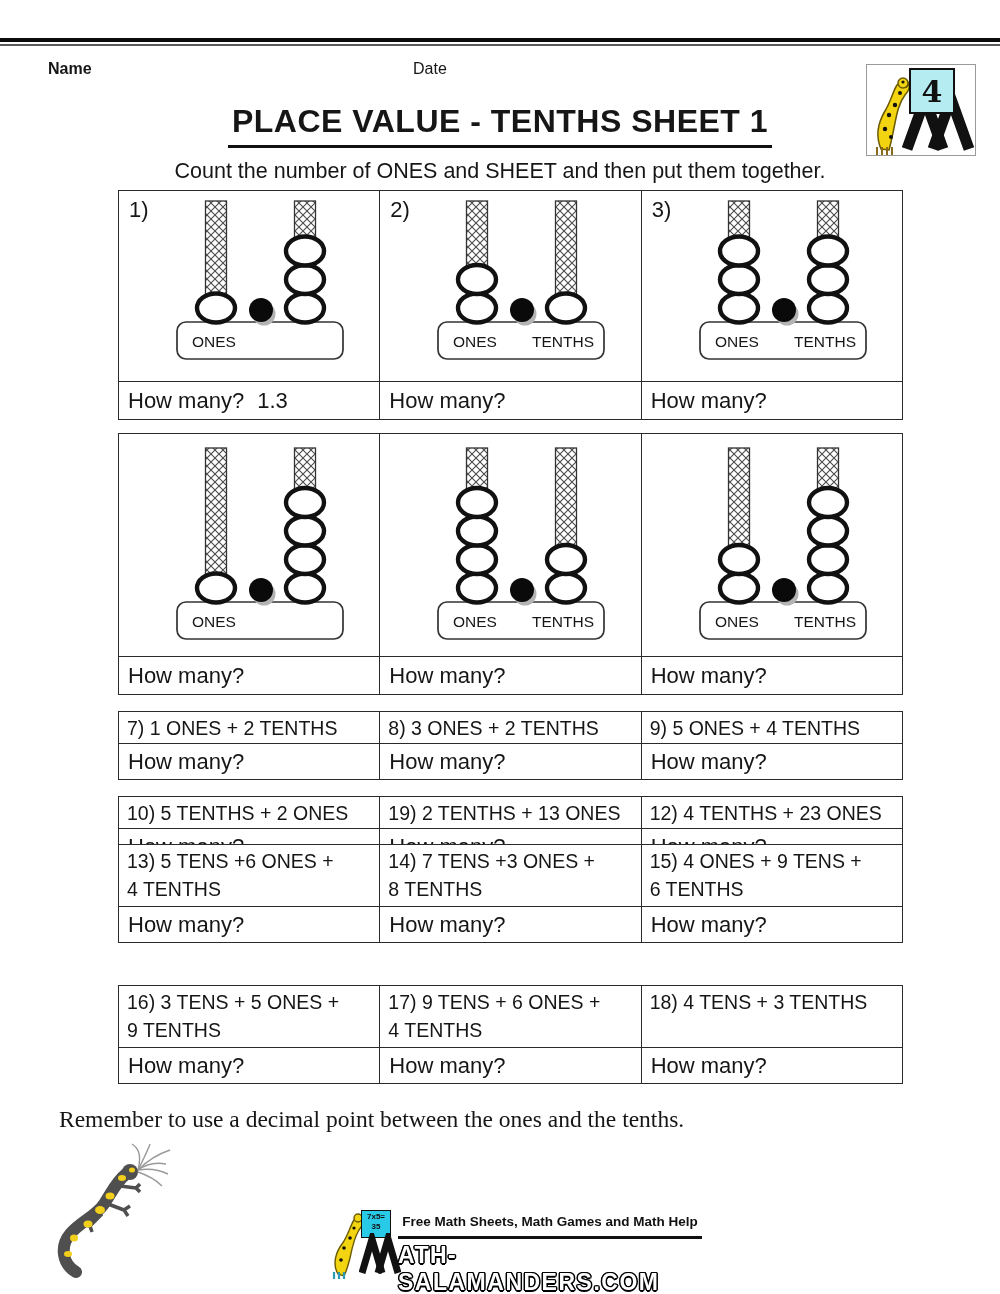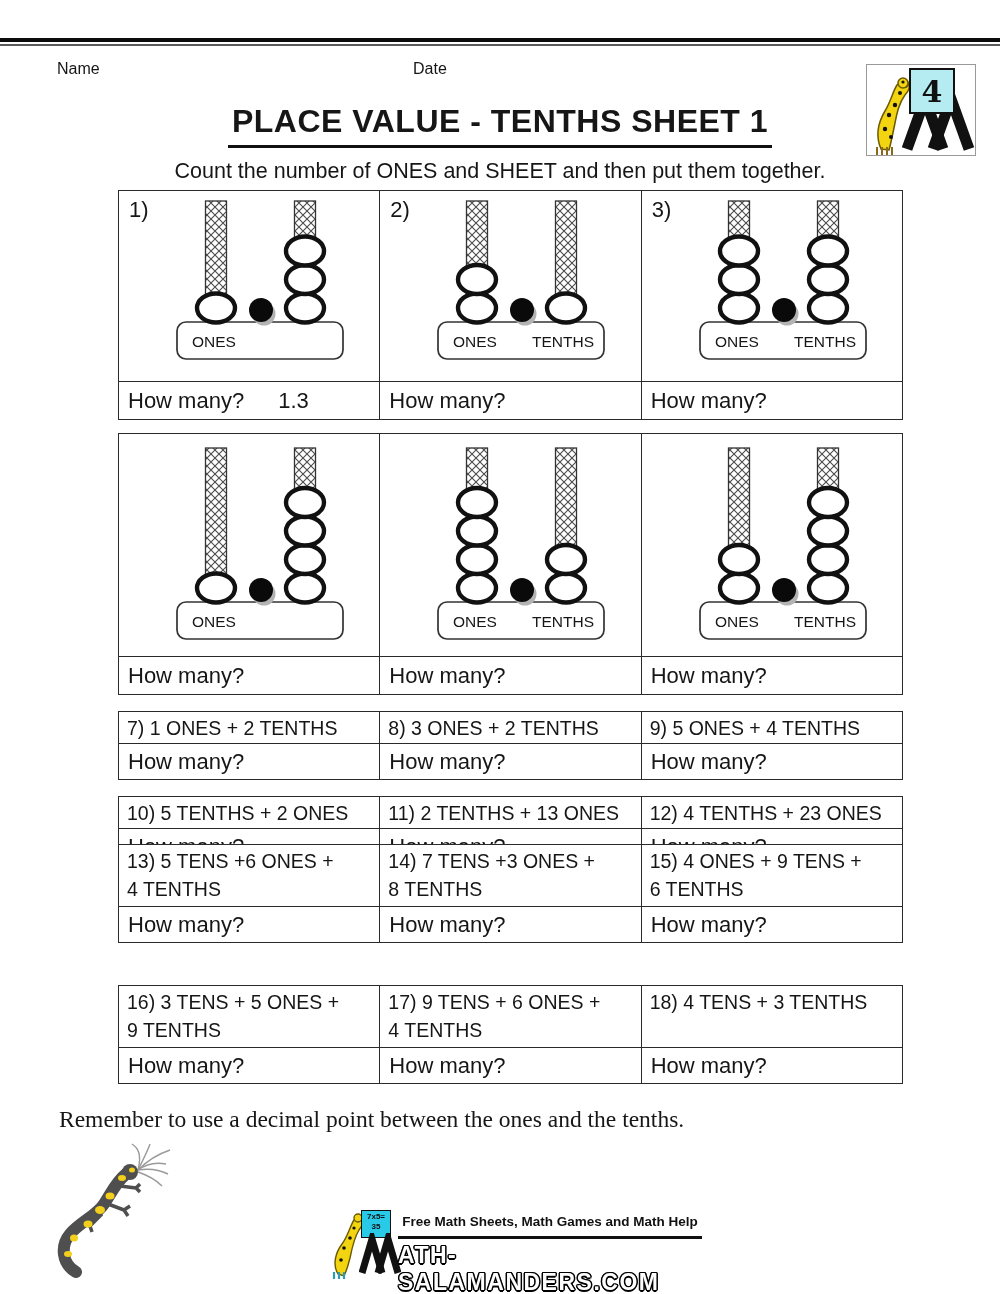--- a/index.html
+++ b/index.html
@@ -5,21 +5,21 @@
   html,body{margin:0;padding:0;background:#fff;}
   #page{position:relative;width:1000px;height:1294px;background:#ffffff;overflow:hidden;
         font-family:"Liberation Sans","DejaVu Sans",sans-serif;color:#161616;}
 
   
   .top-rule{position:absolute;left:0;top:38px;width:1000px;height:8px;}
   .top-rule .bar1{height:4px;background:#0c0c0c;}
   .top-rule .bar2{height:2px;background:#ffffff;}
   .top-rule .bar3{height:2px;background:#5a5a5a;}
 
-  .name-label{position:absolute;left:57px;top:60px;font-size:16px;}
+  .name-label{position:absolute;left:48px;top:60px;font-size:16px;font-weight:bold;}
   .date-label{position:absolute;left:413px;top:60px;font-size:16px;}
 
   
   .badge{position:absolute;left:866px;top:64px;width:108px;height:90px;background:#fff;
          border:1.5px solid #9a9a9a;}
   .badge svg{position:absolute;left:0;top:0;}
   .badge-square{position:absolute;left:42px;top:3px;width:42px;height:42px;background:#b5ecf2;
                 border:2.5px solid #111;display:flex;align-items:center;justify-content:center;
                 font-family:"DejaVu Serif","Liberation Serif",serif;font-weight:bold;font-size:30px;color:#111;}
 
@@ -31,21 +31,21 @@
 
   
   .abacus-table{position:absolute;left:118px;width:783px;border:1.8px solid #2a2a2a;background:#fff;}
   .ab-cells{display:flex;}
   .ab-cell{flex:1 1 0;position:relative;}
   .ab-cell + .ab-cell{border-left:1.8px solid #2a2a2a;}
   .ab-num{position:absolute;left:10px;top:6px;font-size:22px;}
   .howmany-row{display:flex;border-top:1.8px solid #2a2a2a;}
   .hm-cell{flex:1 1 0;height:37px;display:flex;align-items:center;padding-left:9px;font-size:22px;}
   .hm-cell + .hm-cell{border-left:1.8px solid #2a2a2a;}
-  .hm-answer{margin-left:34px;}
+  .hm-answer{margin-left:13px;}
 
   
   .p-table{position:absolute;left:118px;width:783px;border:1.8px solid #2a2a2a;background:#fff;}
   .p-head-row{display:flex;}
   .p-head{flex:1 1 0;padding:2px 8px 1px 8px;font-size:19.5px;line-height:28px;white-space:pre-line;}
   .p-head + .p-head{border-left:1.8px solid #2a2a2a;}
   .p-how-row{display:flex;border-top:1.8px solid #2a2a2a;}
   .p-how{flex:1 1 0;height:35px;display:flex;align-items:center;padding-left:9px;font-size:22px;}
   .p-how + .p-how{border-left:1.8px solid #2a2a2a;}
   .h1line .p-head{height:28px;}
@@ -275,21 +275,21 @@
       </div>
       <div class="p-how-row">
         <div class="p-how">How many?</div>
         <div class="p-how">How many?</div>
         <div class="p-how">How many?</div>
       </div>
     </div>
   <div class="p-table" style="top:796px;">
       <div class="p-head-row h1line">
         <div class="p-head">10) 5 TENTHS + 2 ONES</div>
-        <div class="p-head">11) 2 TENTHS + 13 ONES</div>
+        <div class="p-head">19) 2 TENTHS + 13 ONES</div>
         <div class="p-head">12) 4 TENTHS + 23 ONES</div>
       </div>
       <div class="p-how-row">
         <div class="p-how">How many?</div>
         <div class="p-how">How many?</div>
         <div class="p-how">How many?</div>
       </div>
     </div>
   <div class="p-table" style="top:844px;">
       <div class="p-head-row h2line">

